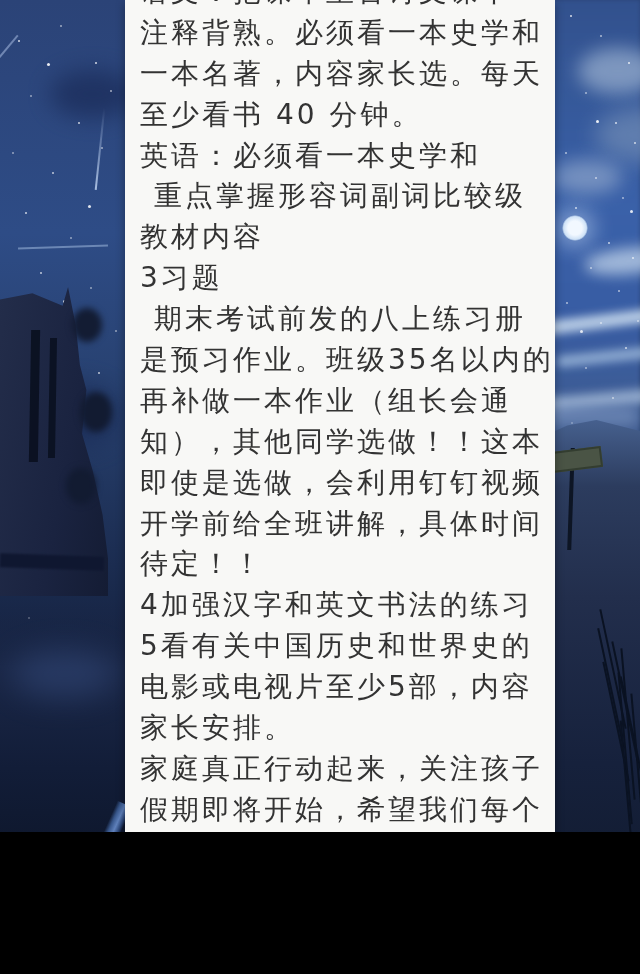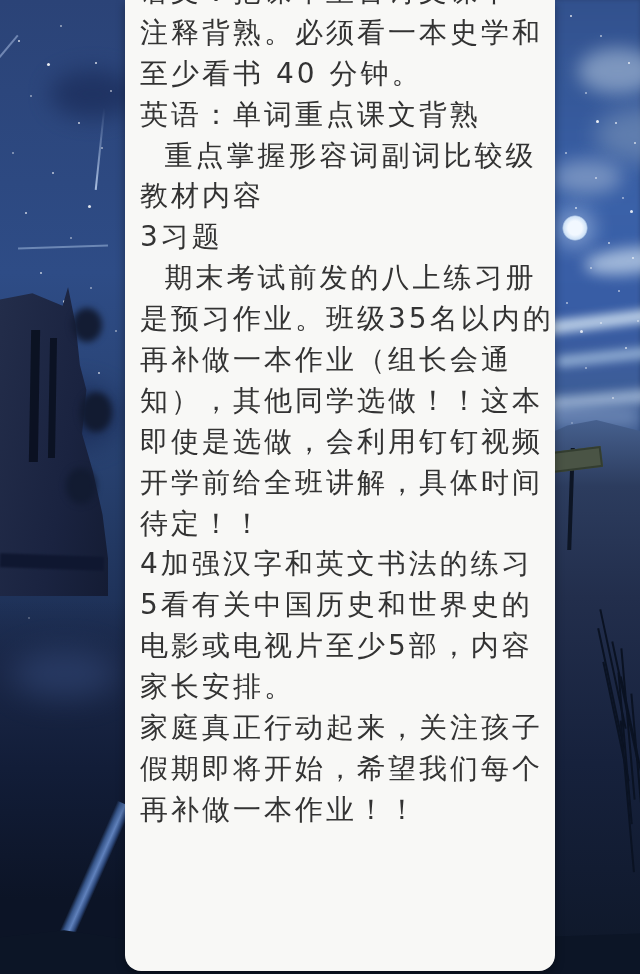--- a/index.html
+++ b/index.html
@@ -1,17 +1,17 @@
 <!DOCTYPE html>
 <html><head>
 <meta charset="utf-8">
 <style>
   html,body{margin:0;padding:0;background:#000;}
   .screen{
-    position:relative;width:640px;height:974px;overflow:hidden;
+    position:relative;width:640px;height:832px;overflow:hidden;
     font-family:"DejaVu Sans","Liberation Sans",sans-serif;
     background:linear-gradient(180deg,#2b4377 0%,#2e4c86 28%,#27406e 48%,#1b2c50 68%,#121d38 84%,#0c1426 100%);
   }
   .abs{position:absolute;}
   
   .sky-right{left:430px;top:0;width:210px;height:460px;
     background:linear-gradient(180deg,#335390 0%,#3c64ad 45%,#3a5fa8 70%,#46618f 100%);
     opacity:.9;filter:blur(2px);}
   .cloud{border-radius:50%;}
   .c1{left:578px;top:48px;width:80px;height:46px;background:#8aa2c6;filter:blur(9px);opacity:.85;}
@@ -75,21 +75,21 @@
   .grass-bottom{left:0;top:928px;width:640px;height:46px;background:#0c1526;
     clip-path:polygon(0 20%,10% 5%,20% 25%,35% 10%,50% 30%,65% 8%,80% 22%,100% 12%,100% 100%,0 100%);}
   .railway{left:74px;top:795px;width:16px;height:210px;transform:rotate(24deg);opacity:.95;
     background:linear-gradient(90deg,rgba(40,70,130,0) 0%,#39598f 25%,#6487c4 55%,#2e4a7e 82%,rgba(0,0,0,0) 100%);}
   
   .card{position:absolute;left:125px;top:0;width:430px;height:971px;background:#f8f8f6;
     border-radius:0 0 16px 16px;box-shadow:0 3px 10px rgba(0,0,0,.35);overflow:hidden;}
   .card-text{position:absolute;left:15px;top:-28px;right:8px;color:#333333;
     font-size:28px;line-height:40.9px;letter-spacing:3px;white-space:nowrap;font-weight:400;}
   .line{height:40.9px;}
-  .line.indent{padding-left:14px;text-align:center;}
+  .line.indent{padding-left:14px;}
 </style>
 </head>
 <body>
 
 <div class="screen">
 
   <div class="abs sky-right"></div>
   <div class="abs cloud dark1"></div>
   <div class="abs cloud dark2"></div>
   <div class="abs cloud c1"></div>
@@ -122,22 +122,23 @@
   <div class="abs plant2"></div>
   <div class="abs grass-left"></div>
   <div class="abs mist"></div>
   <div class="abs railway"></div>
   <div class="abs grass-bottom"></div>
 
   <div class="card">
     <div class="card-text" id="lines">
         <div class="line">语文：把课本里古诗文课下</div>
         <div class="line">注释背熟。必须看一本史学和</div>
+        <div class="line">一本名著，内容家长选。每天</div>
         <div class="line">至少看书 40 分钟。</div>
-        <div class="line">英语：单词重点课文背熟</div>
+        <div class="line">英语：必须看一本史学和</div>
         <div class="line indent">重点掌握形容词副词比较级</div>
         <div class="line">教材内容</div>
         <div class="line">3习题</div>
         <div class="line indent">期末考试前发的八上练习册</div>
         <div class="line">是预习作业。班级35名以内的</div>
         <div class="line">再补做一本作业（组长会通</div>
         <div class="line">知），其他同学选做！！这本</div>
         <div class="line">即使是选做，会利用钉钉视频</div>
         <div class="line">开学前给全班讲解，具体时间</div>
         <div class="line">待定！！</div>

